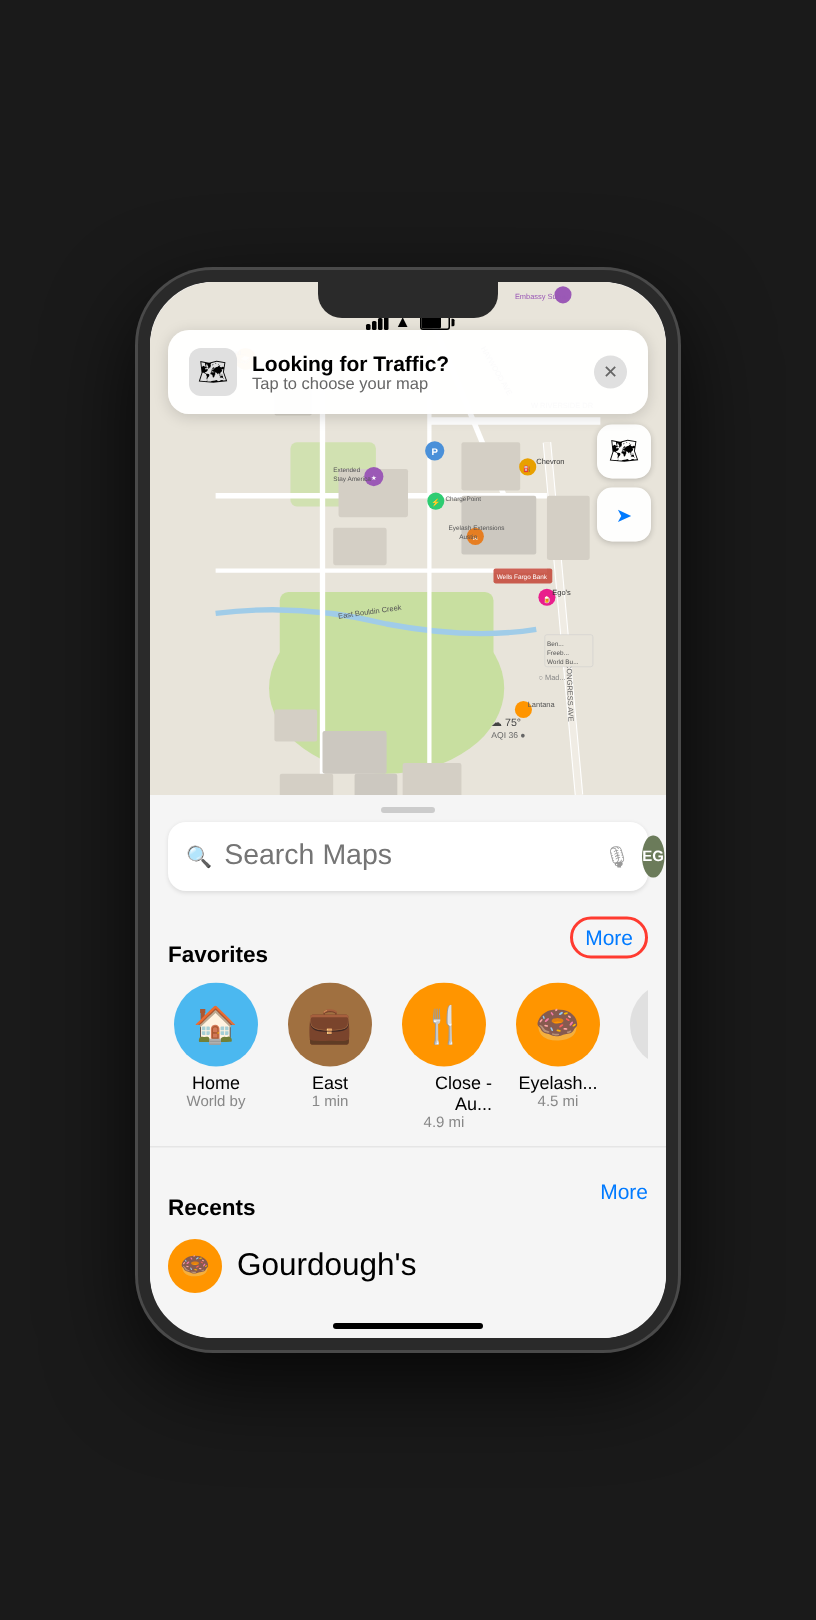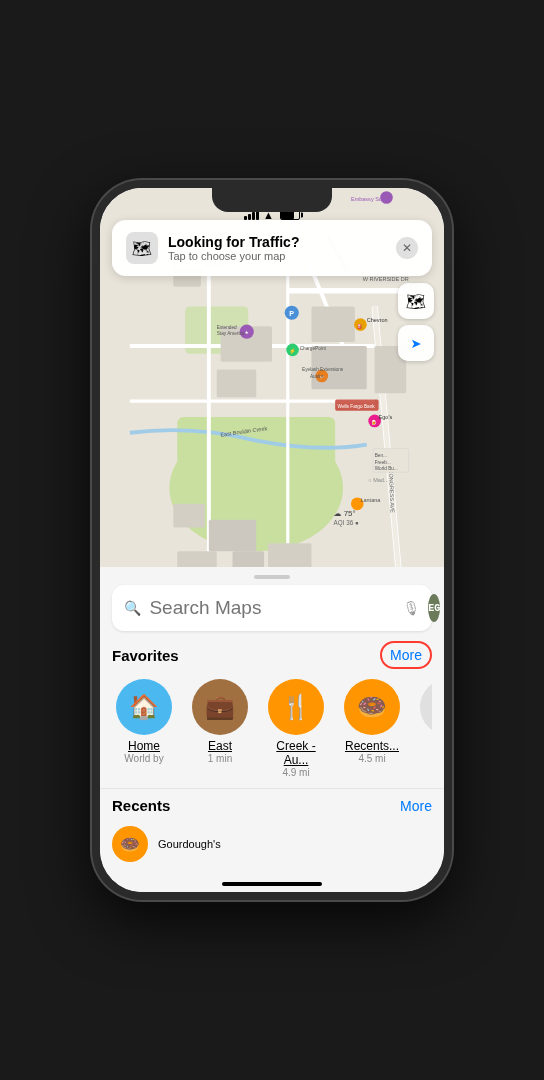--- a/index.html
+++ b/index.html
@@ -257,39 +257,39 @@
       width: 28px;
       height: 28px;
       background: #6b7b5a;
       border-radius: 50%;
       display: flex;
       align-items: center;
       justify-content: center;
       color: white;
       font-size: 10px;
       font-weight: 600;
-      font-family: Liberation Mono, monospace;
     }
 
     
     .favorites-section {
       padding: 0 12px 10px;
     }
 
     .section-header {
       display: flex;
       justify-content: space-between;
       align-items: center;
       margin-bottom: 10px;
     }
 
     .section-title {
       font-size: 15px;
       font-weight: 700;
       color: #000;
+      margin-top: 24px;
     }
 
     .more-btn {
       font-size: 14px;
       font-weight: 500;
       color: #007AFF;
       cursor: pointer;
       padding: 4px 8px;
       border-radius: 20px;
       border: 2px solid #FF3B30;
@@ -317,22 +317,21 @@
       align-items: center;
       justify-content: center;
       margin-bottom: 4px;
       font-size: 24px;
     }
 
     .fav-label {
       font-size: 12px;
       font-weight: 500;
       color: #000;
-      text-align: center;
-      text-decoration: underline;
+      text-align: right;
     }
 
     .fav-sublabel {
       font-size: 10px;
       color: #888;
       text-align: center;
     }
 
     .fav-add {
       width: 56px;
@@ -372,21 +371,21 @@
       height: 36px;
       border-radius: 50%;
       background: #FF9500;
       display: flex;
       align-items: center;
       justify-content: center;
       font-size: 16px;
     }
 
     .recent-name {
-      font-size: 11px;
+      font-size: 21px;
       font-weight: 500;
       color: #000;
     }
 
     
     .home-indicator {
       height: 24px;
       display: flex;
       align-items: flex-end;
       justify-content: center;
@@ -574,27 +573,27 @@
           </div>
 
           <div class="favorite-item">
             <div class="fav-icon" style="background:#A07040;">💼</div>
             <span class="fav-label">East</span>
             <span class="fav-sublabel">1 min</span>
           </div>
 
           <div class="favorite-item">
             <div class="fav-icon" style="background:#FF9500;">🍴</div>
-            <span class="fav-label">Creek - Au...</span>
+            <span class="fav-label">Close - Au...</span>
             <span class="fav-sublabel">4.9 mi</span>
           </div>
 
           <div class="favorite-item">
             <div class="fav-icon" style="background:#FF9500;">🍩</div>
-            <span class="fav-label">Recents...</span>
+            <span class="fav-label">Eyelash...</span>
             <span class="fav-sublabel">4.5 mi</span>
           </div>
 
           <div class="favorite-item">
             <div class="fav-add">+</div>
 
           </div>
 
         </div>
       </div>

